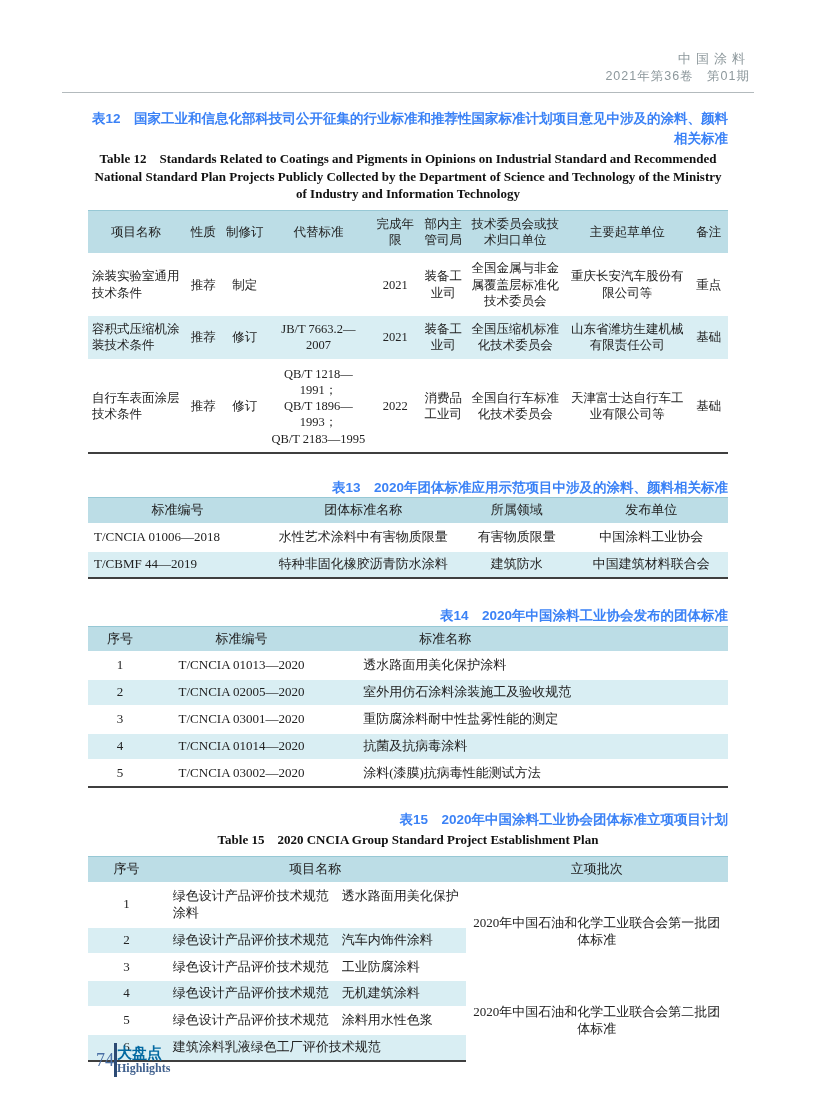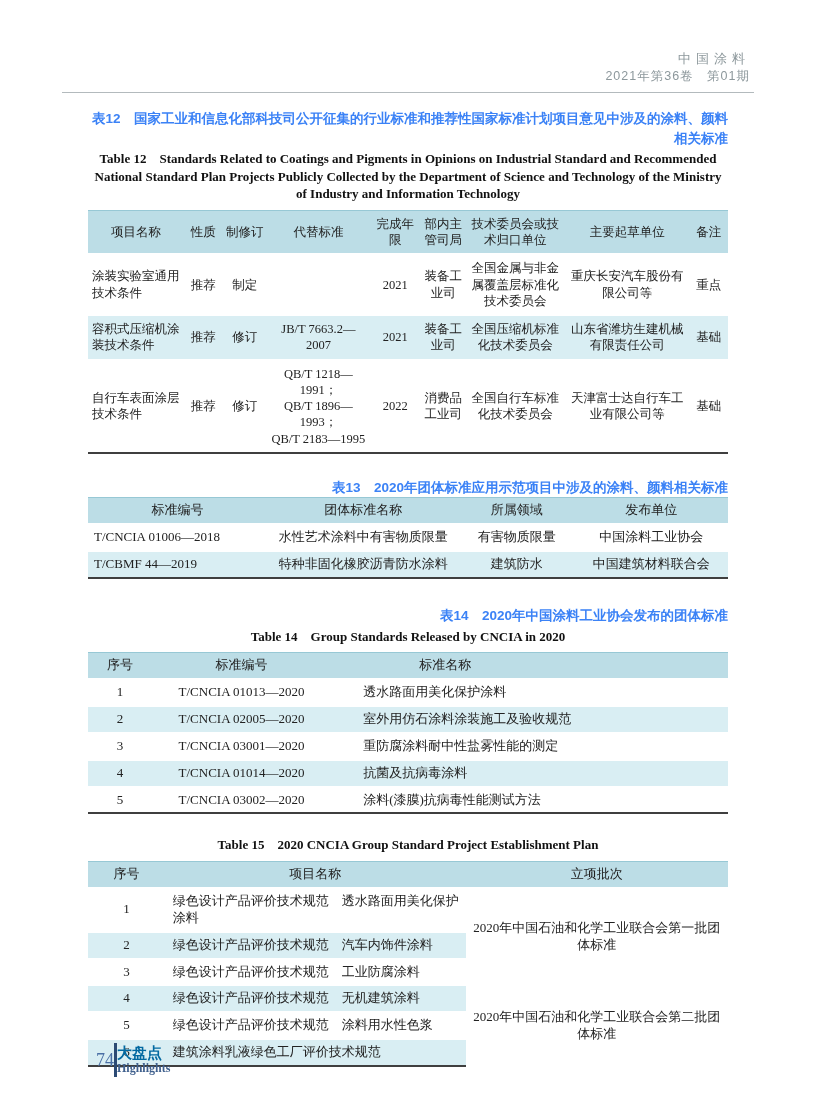--- a/index.html
+++ b/index.html
@@ -191,21 +191,20 @@
             <td>特种非固化橡胶沥青防水涂料</td>
             <td>建筑防水</td>
             <td>中国建筑材料联合会</td>
           </tr>
         </tbody>
       </table>
     </div>
 
     <div class="sec-t14">
       <div class="caption-zh">表14　2020年中国涂料工业协会发布的团体标准</div>
-      <div class="caption-en">Table 14　Group Standards Released by CNCIA in 2020</div>
       <table class="t14">
         <colgroup>
           <col style="width:10%">
             <col style="width:28%">
             <col style="width:62%">
         </colgroup>
         <thead>
           <tr>
             <th>序号</th>
             <th>标准编号</th>
@@ -236,20 +235,21 @@
           <tr>
             <td>5</td>
             <td>T/CNCIA 03002—2020</td>
             <td class="cell-left">涂料(漆膜)抗病毒性能测试方法</td>
           </tr>
         </tbody>
       </table>
     </div>
 
     <div class="sec-t15">
+      <div class="caption-zh">表15　2020年中国涂料工业协会团体标准立项项目计划</div>
       <div class="caption-en">Table 15　2020 CNCIA Group Standard Project Establishment Plan</div>
       <table class="t15">
         <colgroup>
           <col style="width:12%">
             <col style="width:47%">
             <col style="width:41%">
         </colgroup>
         <thead>
           <tr>
             <th>序号</th>

